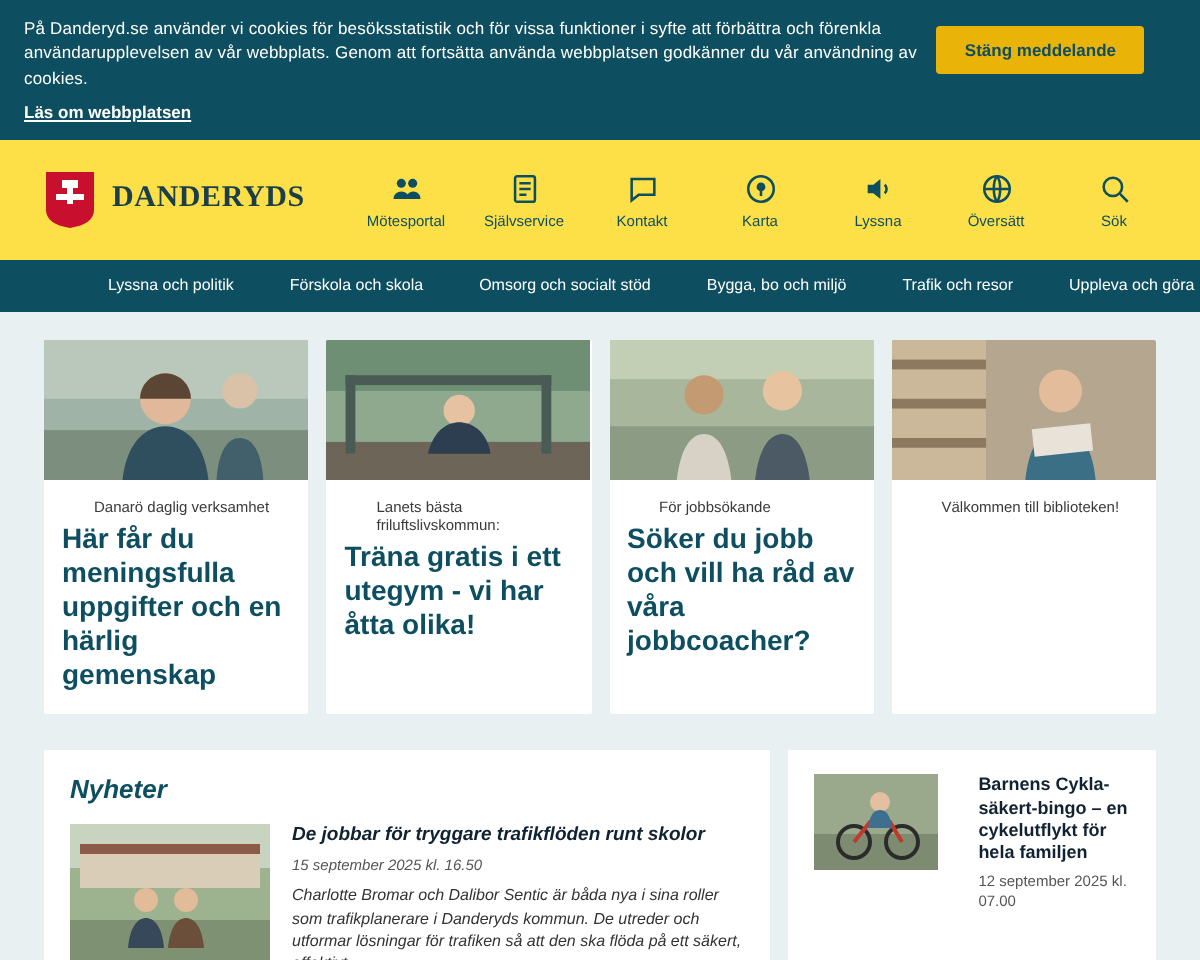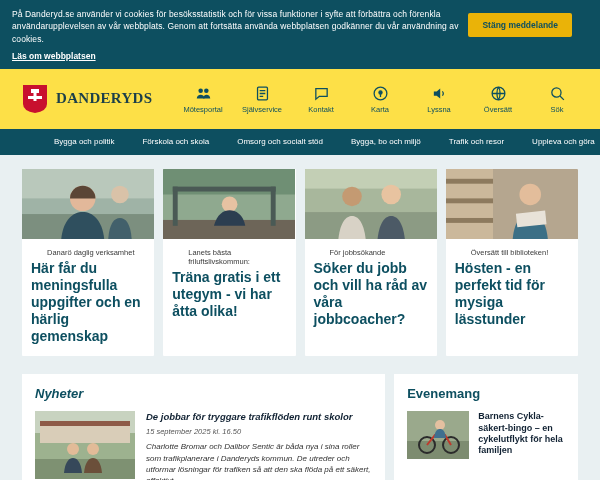--- a/index.html
+++ b/index.html
@@ -134,21 +134,21 @@
   }
   .news-row { display: flex; gap: 11px; justify-content: flex-end; }
   .news-thumb { width: 100px; height: 68px; flex: 0 0 100px; overflow: hidden; position: relative; }
   .news-body { flex: 1; }
   .news-title {
     font-size: 9.5px; font-weight: bold; color: #123; line-height: 1.25;
   }
   .news-date { font-size: 7.5px; color: #555; margin: 4px 0 5px 0; }
   .news-text { font-size: 8px; color: #333; line-height: 1.42; }
 
-  .event-row { display: flex; gap: 9px; }
+  .event-row { display: flex; gap: 20px; }
   .event-thumb { width: 62px; height: 48px; flex: 0 0 62px; overflow: hidden; position: relative; }
   .event-title { font-size: 9px; font-weight: bold; color: #123; line-height: 1.25; }
   .event-date { font-size: 7.5px; color: #555; margin-top: 4px; line-height: 1.3; }
 
   
   .ph { position: absolute; inset: 0; }
 </style>
 </head>
 <body>
 
@@ -237,21 +237,21 @@
             <circle cx="10.5" cy="10.5" r="6.5"></circle>
               <path d="M15.5 15.5L21 21"></path>
           </svg>
         </span>
         <span class="lbl">Sök</span>
       </div>
     </div>
   </div>
 
   <div class="mainnav">
-    <div class="navitem">Bygga och politik</div>
+    <div class="navitem">Lyssna och politik</div>
     <div class="navitem">Förskola och skola</div>
     <div class="navitem">Omsorg och socialt stöd</div>
     <div class="navitem">Bygga, bo och miljö</div>
     <div class="navitem">Trafik och resor</div>
     <div class="navitem">Uppleva och göra</div>
 
   </div>
 
   <div class="hero">
 
@@ -318,22 +318,21 @@
           <rect x="0" y="0" width="48" height="72" fill="#cbb89b"></rect>
           <rect x="0" y="10" width="48" height="5" fill="#8d7a5e"></rect>
           <rect x="0" y="30" width="48" height="5" fill="#8d7a5e"></rect>
           <rect x="0" y="50" width="48" height="5" fill="#8d7a5e"></rect>
           <circle cx="86" cy="26" r="11" fill="#e3bd9b"></circle>
           <path d="M68 72c2-20 9-26 18-26s16 6 18 26z" fill="#3b6f86"></path>
           <rect x="72" y="44" width="30" height="14" fill="#e8e2d8" transform="rotate(-6 87 51)"></rect>
         </svg>
       </div>
       <div class="body">
-        <div class="kicker">Översätt till biblioteken!</div>
-        <div class="title">Hösten - en perfekt tid för mysiga lässtunder</div>
+        <div class="kicker">Välkommen till biblioteken!</div>
       </div>
     </div>
 
   </div>
 
   <div class="bottom">
 
     <div class="panel panel-news">
       <h2>Nyheter</h2>
       <div class="news-row">
@@ -352,33 +351,33 @@
         </div>
         <div class="news-body">
           <div class="news-title">De jobbar för tryggare trafikflöden runt skolor</div>
           <div class="news-date">15 september 2025 kl. 16.50</div>
           <div class="news-text">Charlotte Bromar och Dalibor Sentic är båda nya i sina roller som trafikplanerare i Danderyds kommun. De utreder och utformar lösningar för trafiken så att den ska flöda på ett säkert, effektivt…</div>
         </div>
       </div>
     </div>
 
     <div class="panel panel-events">
-      <h2>Evenemang</h2>
       <div class="event-row">
         <div class="event-thumb">
           <svg class="ph" viewBox="0 0 62 48" preserveAspectRatio="none">
             <rect width="62" height="48" fill="#9aa98c"></rect>
             <rect y="30" width="62" height="18" fill="#7d8c70"></rect>
             <circle cx="20" cy="34" r="8" fill="none" stroke="#2b2b2b" stroke-width="2"></circle>
             <circle cx="44" cy="34" r="8" fill="none" stroke="#2b2b2b" stroke-width="2"></circle>
             <path d="M20 34l8-10h10l6 10" fill="none" stroke="#c0392b" stroke-width="2"></path>
             <circle cx="33" cy="14" r="5" fill="#e4c0a0"></circle>
             <path d="M27 27c1-7 3-9 6-9s5 2 6 9z" fill="#3f6f8f"></path>
           </svg>
         </div>
         <div>
           <div class="event-title">Barnens Cykla-säkert-bingo – en cykelutflykt för hela familjen</div>
+          <div class="event-date">12 september 2025 kl. 07.00</div>
         </div>
       </div>
     </div>
 
   </div>
 </div>
 
 </body></html>

